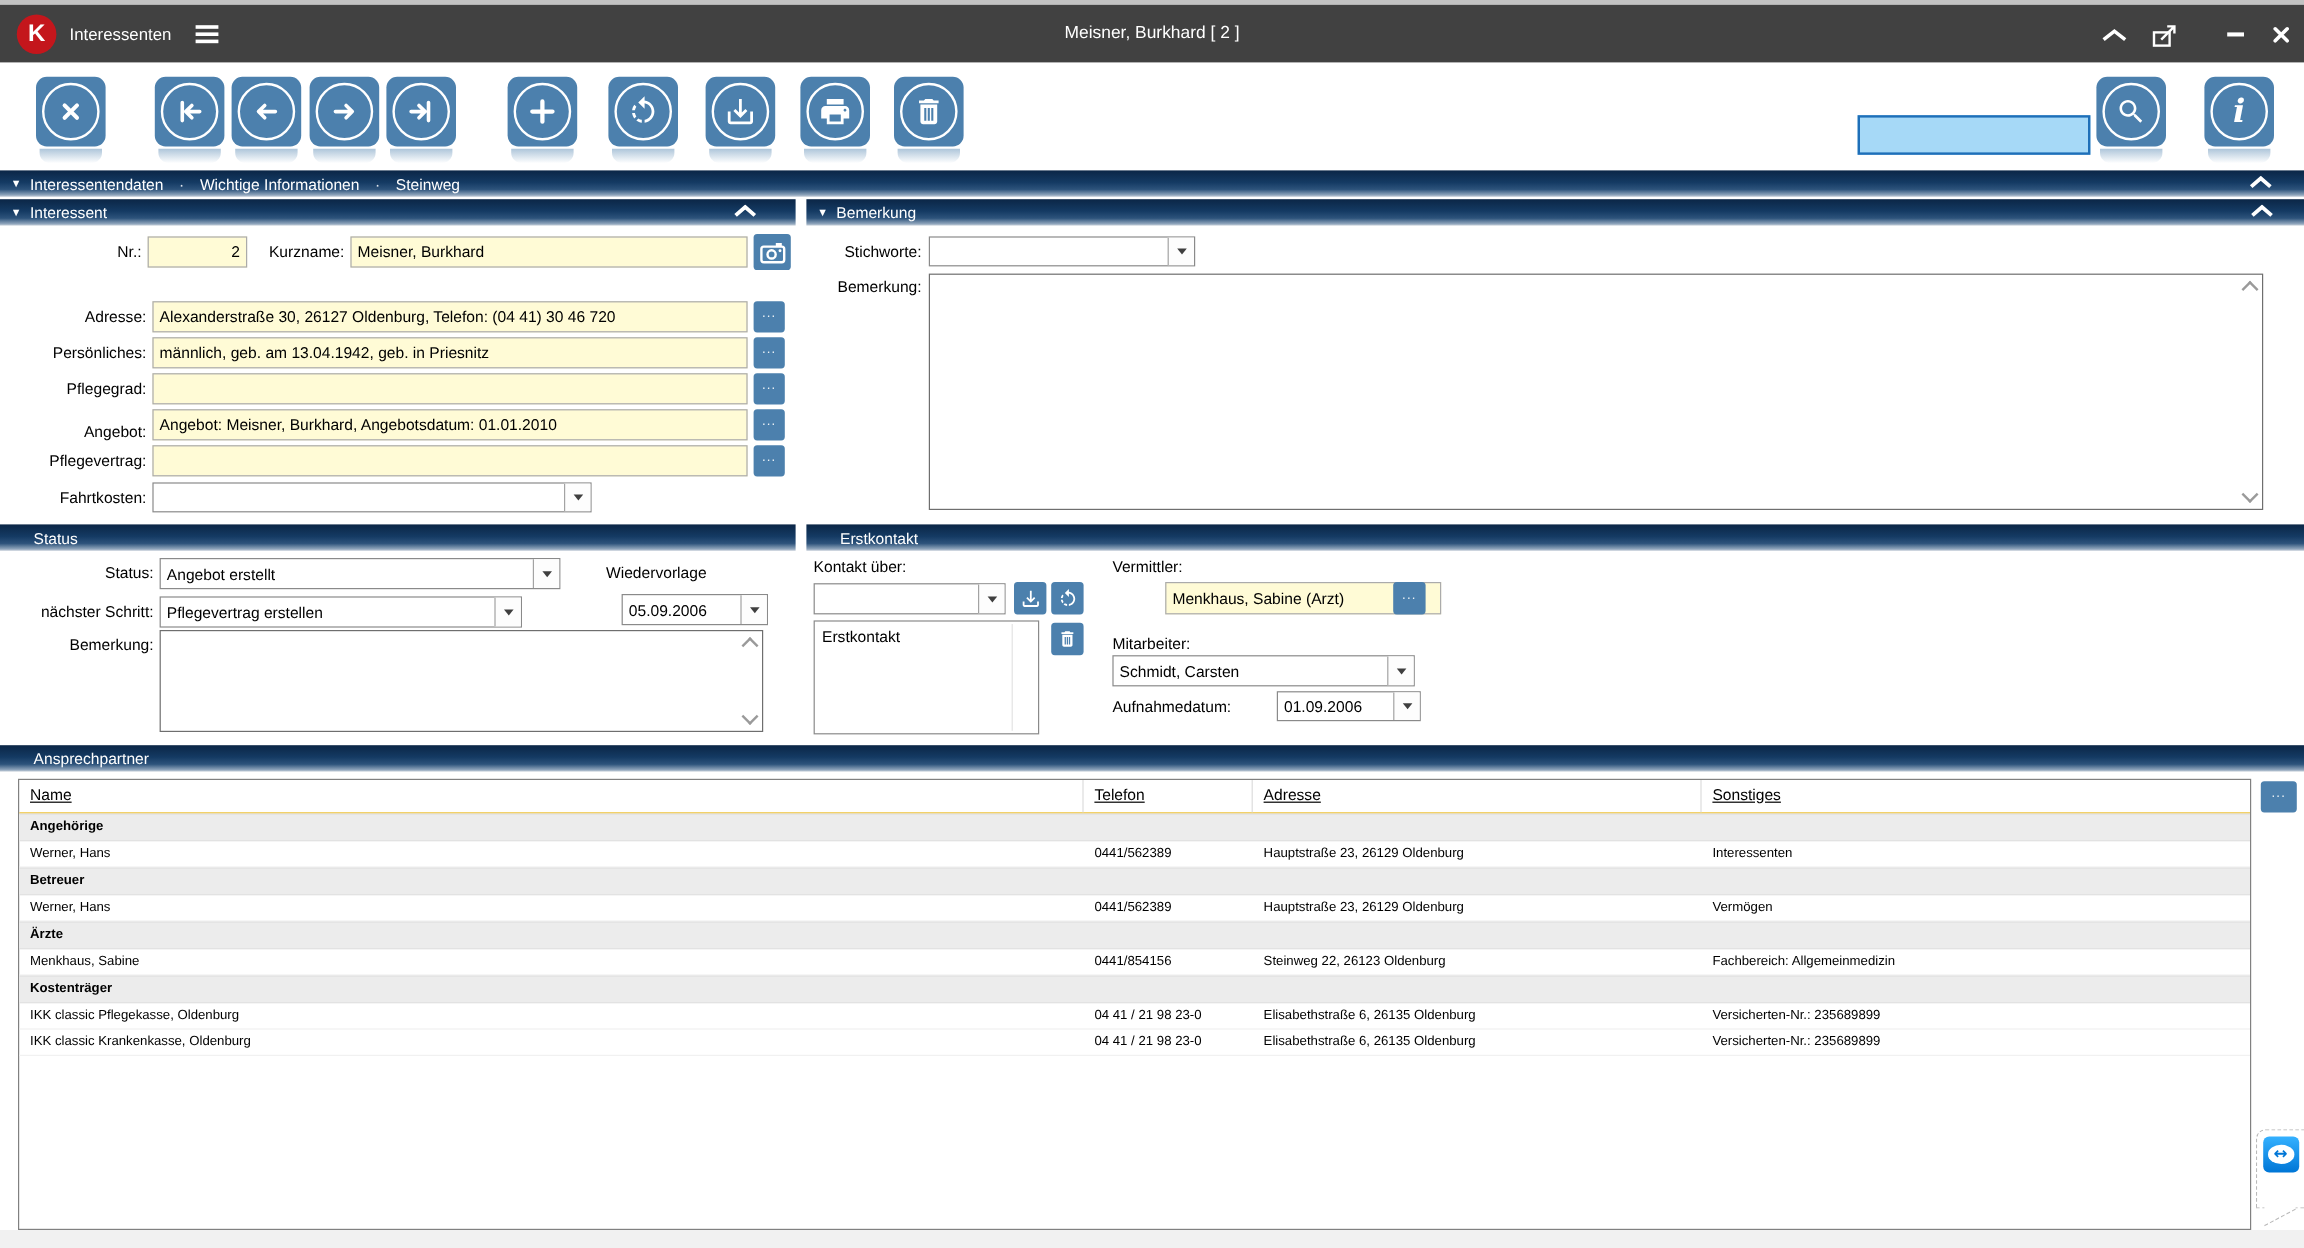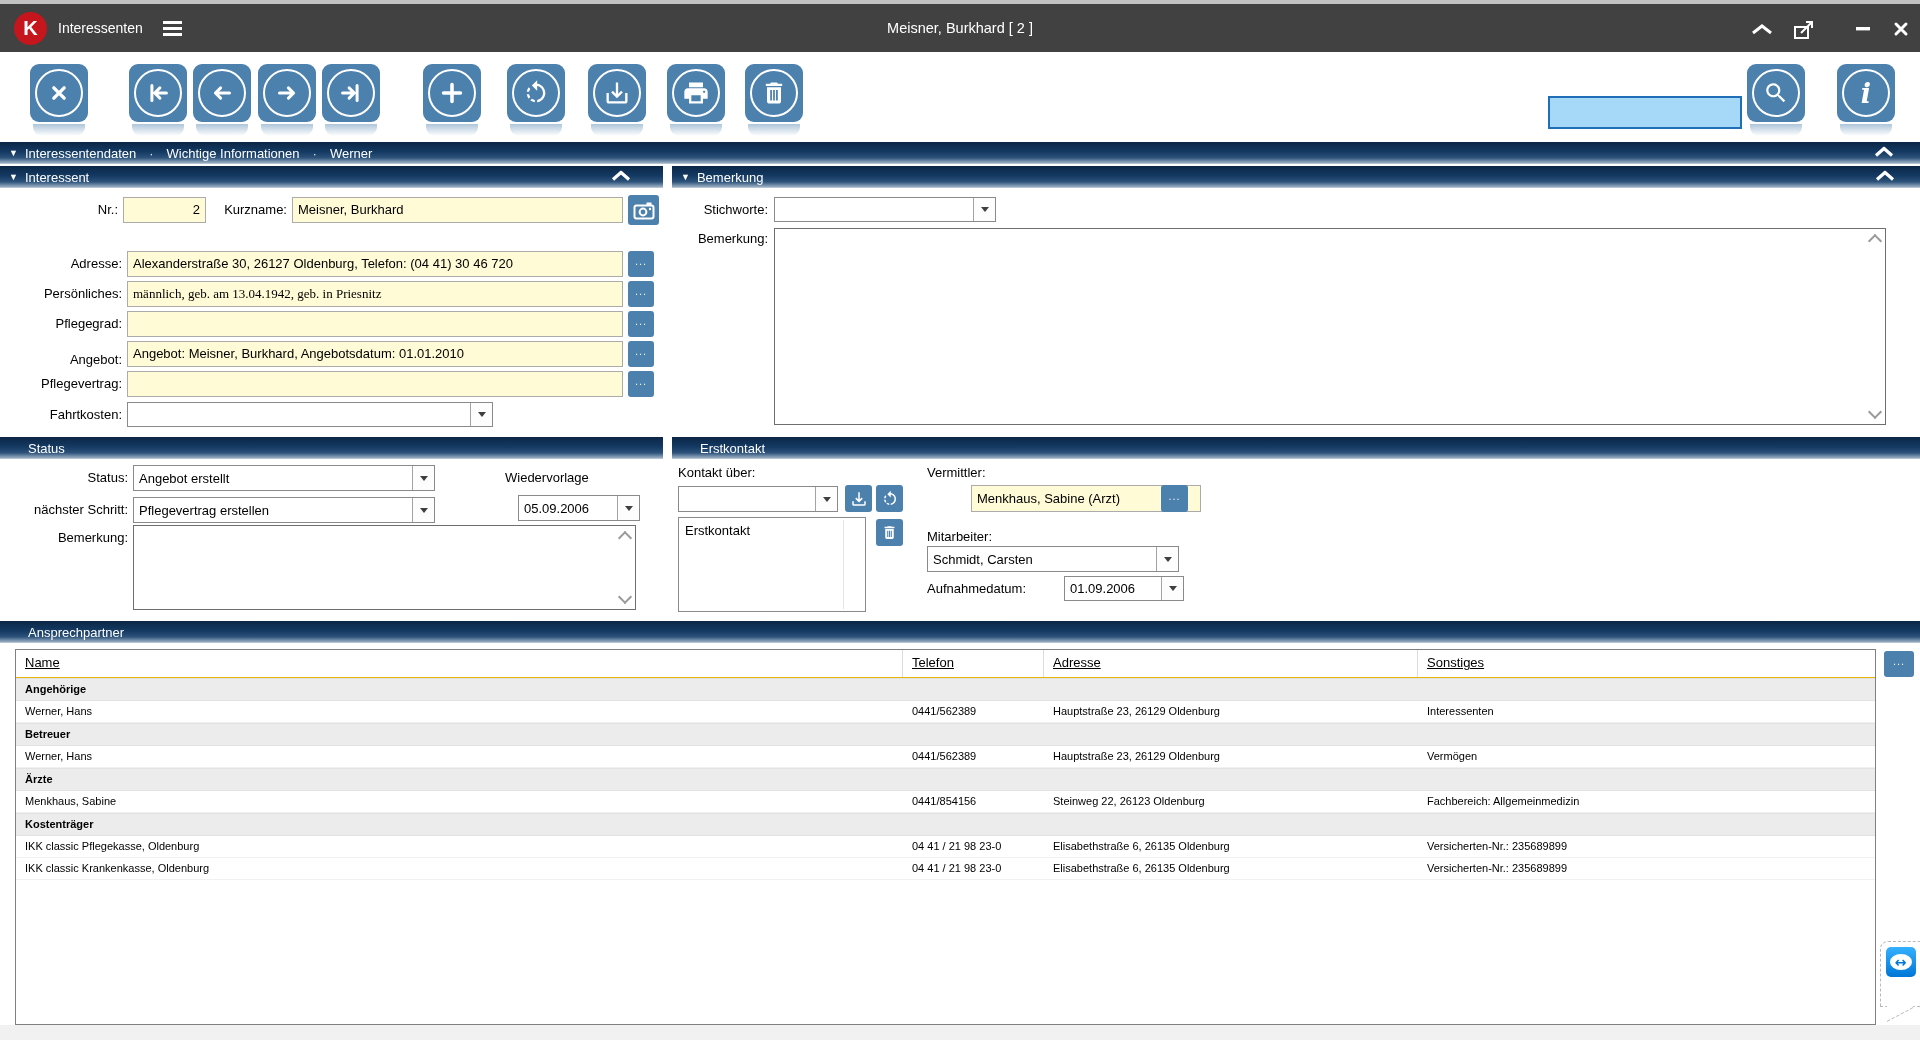--- a/index.html
+++ b/index.html
@@ -204,21 +204,21 @@
     <span class="ring"></span>
       <span class="gly" style="font-family:'DejaVu Serif',serif;font-style:italic;font-weight:bold;font-size:27px;color:#fff;line-height:1;">i</span>
   </div>
 
   <div class="abs navybar" style="left:0;top:142px;width:1920px;height:22px;">
     <span class="tri">▼</span>
     <span class="bartext">Interessentendaten</span>
     <span class="tabdot">·</span>
     <span class="bartext">Wichtige Informationen</span>
     <span class="tabdot">·</span>
-    <span class="bartext">Werner</span>
+    <span class="bartext">Steinweg</span>
     <span class="chev" style="right:26px;">
       <svg width="20" height="11">
           <polyline points="2,9 10,2 18,9" fill="none" stroke="#fff" stroke-width="3.2"></polyline>
         </svg></span>
   </div>
 
   <div class="abs navybar" style="left:0;top:166px;width:663px;height:22px;">
     <span class="tri">▼</span>
     <span class="bartext">Interessent</span>
     <span class="chev" style="right:32px;">
@@ -248,21 +248,21 @@
     </svg>
   </div>
 
   <div class="label" style="left:0;top:251px;width:122px;line-height:26px;">Adresse:</div>
   <div class="yfield" style="left:127px;top:251px;width:496px;height:26px;">Alexanderstraße 30, 26127 Oldenburg, Telefon: (04 41) 30 46 720</div>
   <div class="sbtn" style="left:628px;top:251px;width:26px;height:26px;">
       <span class="dots">...</span>
     </div>
 
   <div class="label" style="left:0;top:281px;width:122px;line-height:26px;">Persönliches:</div>
-  <div class="yfield" style="left:127px;top:281px;width:496px;height:26px;font-family:Liberation Serif, serif;">männlich, geb. am 13.04.1942, geb. in Priesnitz</div>
+  <div class="yfield" style="left:127px;top:281px;width:496px;height:26px;">männlich, geb. am 13.04.1942, geb. in Priesnitz</div>
   <div class="sbtn" style="left:628px;top:281px;width:26px;height:26px;">
       <span class="dots">...</span>
     </div>
 
   <div class="label" style="left:0;top:311px;width:122px;line-height:26px;">Pflegegrad:</div>
   <div class="yfield" style="left:127px;top:311px;width:496px;height:26px;"></div>
   <div class="sbtn" style="left:628px;top:311px;width:26px;height:26px;">
       <span class="dots">...</span>
     </div>
 
@@ -297,21 +297,21 @@
   <div class="tarea" style="left:774px;top:228px;width:1112px;height:197px;">
     <span></span>
     <span class="scr scrup" style="right:5px;top:7px;"></span>
     <span class="scr scrdn" style="right:5px;bottom:7px;"></span>
   </div>
 
   <div class="abs navybar" style="left:0;top:437px;width:663px;height:22px;">
     <span class="bartext" style="margin-left:28px;">Status</span>
   </div>
   <div class="label" style="left:0;top:465px;width:128px;line-height:26px;">Status:</div>
-  <div class="combo" style="left:133px;top:465px;width:302px;height:26px;">
+  <div class="combo" style="left:133px;top:465px;width:334px;height:26px;">
     <span class="val">Angebot erstellt</span>
     <span class="cbtn">
         <span class="darr"></span>
       </span>
   </div>
   <div class="plain" style="left:505px;top:465px;line-height:26px;">Wiedervorlage</div>
   <div class="label" style="left:0;top:497px;width:128px;line-height:26px;">nächster Schritt:</div>
   <div class="combo" style="left:133px;top:497px;width:302px;height:26px;">
     <span class="val">Pflegevertrag erstellen</span>
     <span class="cbtn">

